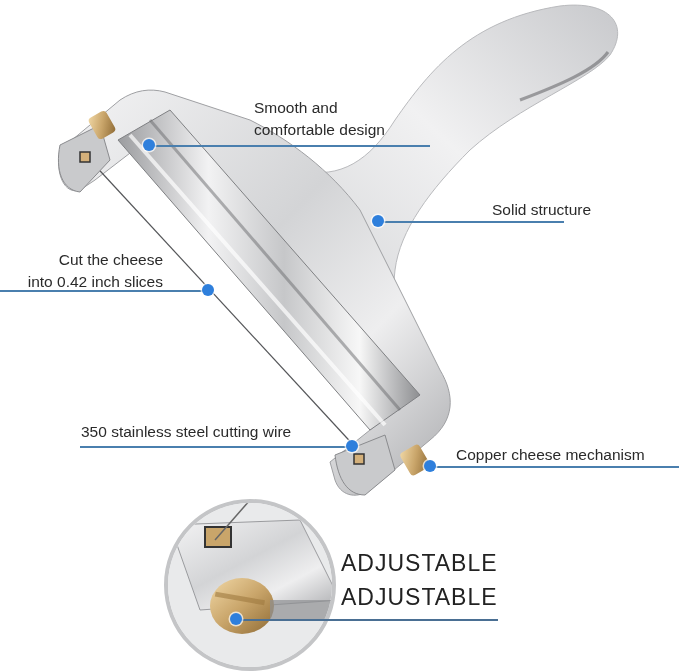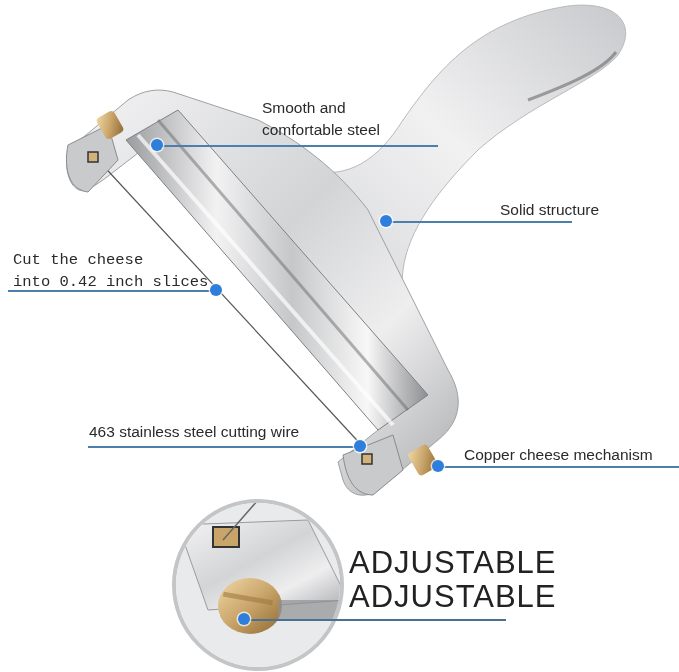--- a/index.html
+++ b/index.html
@@ -1,22 +1,22 @@
 <!DOCTYPE html>
 <html><head>
   <meta charset="utf-8">
   <style>
     html, body { margin: 0; padding: 0; background: #ffffff; }
     body { width: 679px; height: 672px; position: relative; overflow: hidden;
            font-family: "Liberation Sans", "DejaVu Sans", sans-serif; color: #222222; }
-    .stage { position: absolute; left: 8px; top: 0; width: 572px; height: 672px; }
+    .stage { position: absolute; left: 0; top: 0; width: 572px; height: 672px; }
     svg.art { position: absolute; left: 0; top: 0; }
     .label { position: absolute; font-size: 15.5px; line-height: 22px; color: #2a2a2a; white-space: nowrap; }
-    .label.right { text-align: left; font-family: Liberation Mono, monospace; }
-    .big { position: absolute; font-size: 31px; line-height: 34px; letter-spacing: 1px; color: #222222; }
+    .label.right { text-align: right; }
+    .big { position: absolute; font-size: 23px; line-height: 34px; letter-spacing: 1px; color: #222222; }
     .cline { position: absolute; height: 1.5px; background: #4a7fae; }
     .dot { position: absolute; width: 12px; height: 12px; border-radius: 50%; background: #2e7fdc;
            box-shadow: 0 0 0 1.5px rgba(255,255,255,0.7); }
   </style>
 </head>
 <body>
 
 <div class="stage">
 
   <svg class="art" width="679" height="672" viewBox="0 0 679 672">
@@ -84,40 +84,40 @@
         <line x1="215" y1="540" x2="250" y2="500" stroke="#666" stroke-width="1.5"></line>
         <ellipse cx="242" cy="606" rx="32" ry="28" fill="url(#brass)"></ellipse>
         <rect x="215" y="596" width="50" height="5" fill="#9e7a40" opacity="0.6" transform="rotate(10 240 598)"></rect>
         <rect x="270" y="600" width="70" height="20" fill="#8f9093" opacity="0.7"></rect>
       </g>
     </g>
   </svg>
 
   <div class="label" style="left:254px; top:97px;">
     <div>Smooth and</div>
-    <div>comfortable steel</div>
+    <div>comfortable design</div>
   </div>
   <div class="cline" style="left:150px; top:145px; width:280px;"></div>
   <div class="dot" style="left:143px; top:139px;"></div>
 
   <div class="label" style="left:446px; top:199px;margin-left:46px;">
     <div>Solid structure</div>
   </div>
   <div class="cline" style="left:378px; top:221px; width:186px;"></div>
   <div class="dot" style="left:372px; top:215px;"></div>
 
   <div class="label right" style="left:5px; top:249px; width:158px;">
     <div>Cut the cheese</div>
     <div>into 0.42 inch slices</div>
   </div>
   <div class="cline" style="left:0px; top:290px; width:208px;"></div>
   <div class="dot" style="left:202px; top:284px;"></div>
 
   <div class="label" style="left:81px; top:421px;">
-    <div>463 stainless steel cutting wire</div>
+    <div>350 stainless steel cutting wire</div>
   </div>
   <div class="cline" style="left:80px; top:446px; width:272px;"></div>
   <div class="dot" style="left:346px; top:440px;"></div>
 
   <div class="label" style="left:456px; top:444px;">
     <div>Copper cheese mechanism</div>
   </div>
   <div class="cline" style="left:430px; top:466px; width:249px;"></div>
   <div class="dot" style="left:424px; top:460px;"></div>
 

